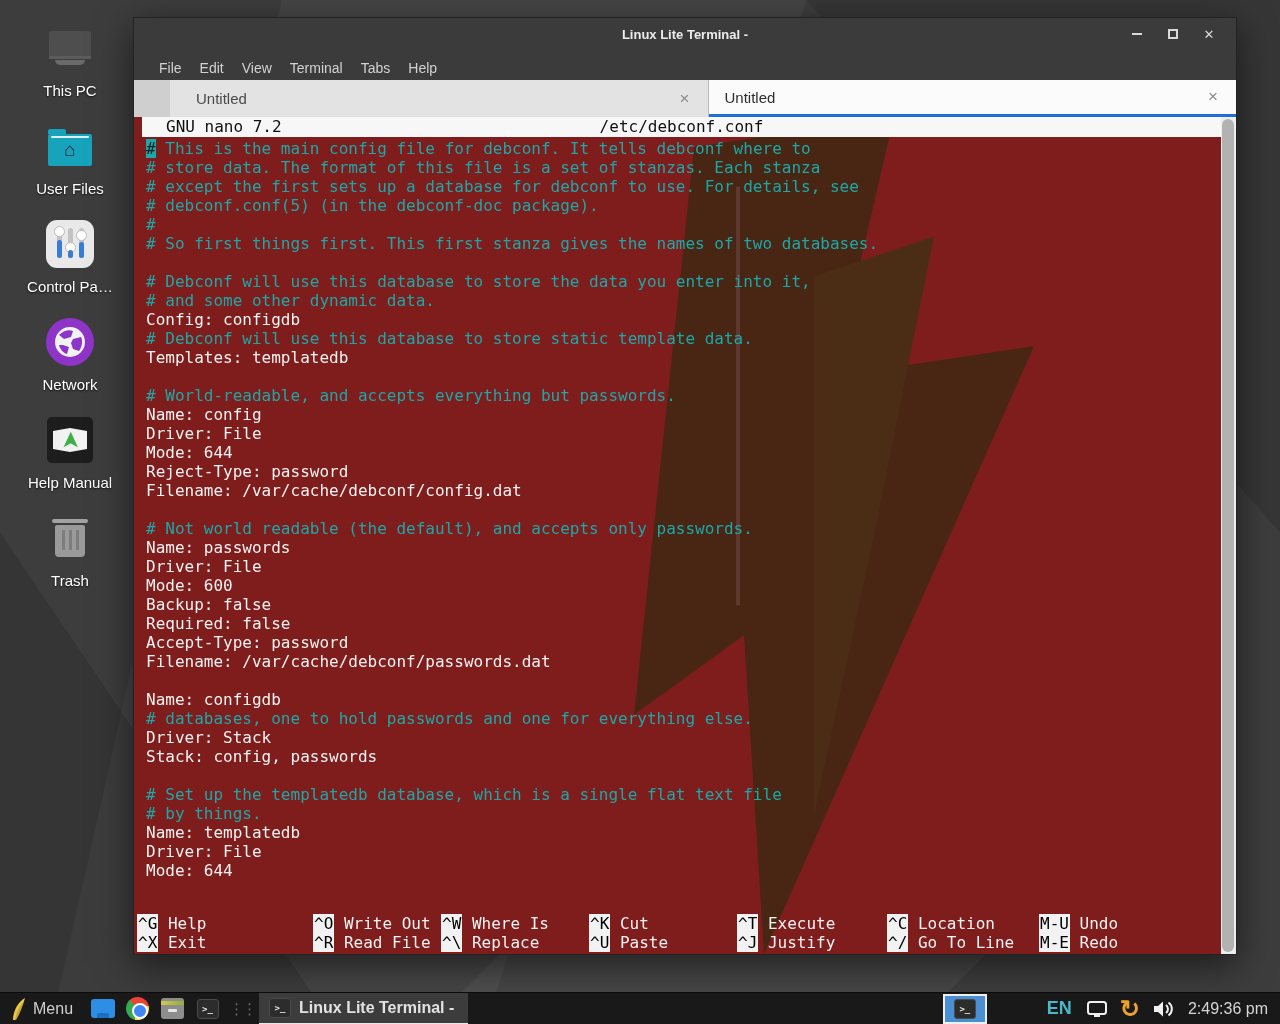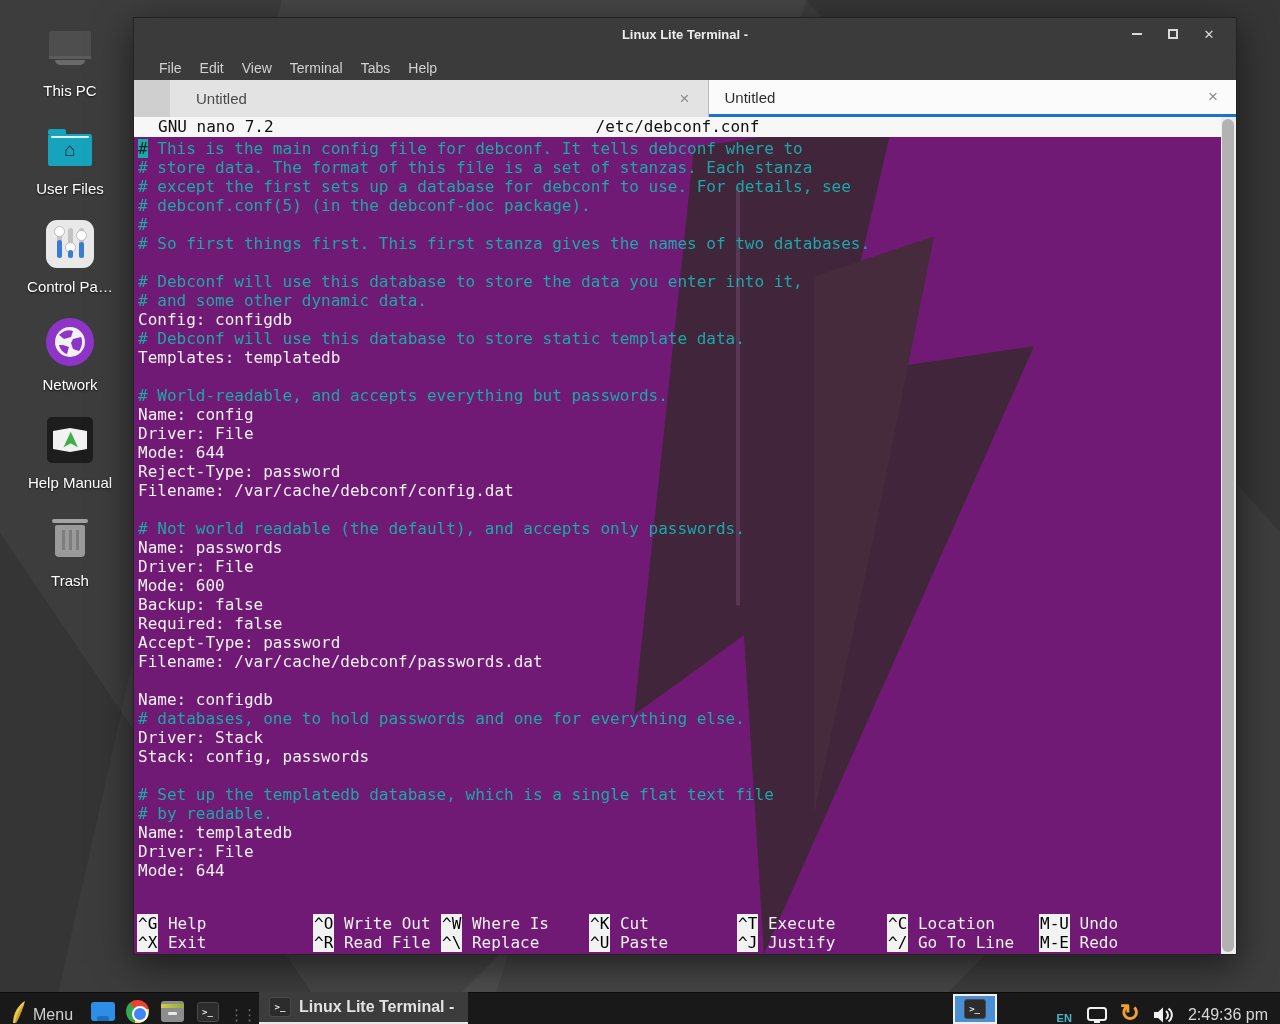--- a/index.html
+++ b/index.html
@@ -54,58 +54,58 @@
   .menubar { height:30px; background:#3b3b3b; display:flex; align-items:flex-end; padding-left:16px; flex:0 0 auto; }
   .menu-item { color:#d2d2d2; font-size:14px; padding:4px 9px; cursor:default; }
   .tabbar { height:37px; display:flex; flex:0 0 auto; background:#cfcfcf;padding-left:36px; }
   .tab { flex:1 1 0; display:flex; align-items:center; padding:0 14px 0 26px; font-size:15px; cursor:default; }
   .tab .tlabel { flex:1; }
   .tab .tclose { color:#8a8a8a; font-size:17px; padding:0 4px; cursor:default; }
   .tab-inactive { background:#e3e3e3; color:#4a4a4a; border-right:1px solid #b9b9b9; }
   .tab-active { background:#fbfbfb; color:#2d2d2d; border-bottom:3px solid #1e6fd9; padding-left:16px; }
 
   
-  .term { position:relative; flex:1 1 auto; background:#701a75; overflow:hidden;
-          font-family:"DejaVu Sans Mono",monospace; font-size:16px; line-height:19px; }
+  .term { position:relative; flex:1 1 auto; background:#7f1d1d; overflow:hidden;
+          font-family:"DejaVu Sans Mono",monospace; font-size:16px; line-height:19px;padding-left:8px; }
   .watermark { position:absolute; left:380px; top:0; width:560px; height:100%; opacity:.55; pointer-events:none; }
   .nano-head { position:relative; height:20px; background:#f7f7f7; color:#101010; display:flex; margin-right:15px; z-index:2; }
   .nano-app { padding-left:24px; }
   .nano-file { position:absolute; left:0; right:0; text-align:center; }
   .lines { position:relative; padding:2px 0 0 4px; z-index:1; }
   .tline { white-space:pre; color:#f2f2f2; height:19px; }
   .cmt { color:#1ca8a8; }
   .cursor { background:#1ca8a8; color:#042222; }
   .nano-foot { position:absolute; left:0; right:15px; bottom:2px; z-index:2; }
   .srow { display:grid; grid-template-columns:176px 128px 148px 148px 150px 152px auto; height:19px; padding-left:3px; }
   .sc { white-space:pre; }
   .sc .key { background:#f2f2f2; color:#000; padding:0 1px; }
   .sc .lbl { color:#f2f2f2; }
   .scrollbar { position:absolute; top:0; right:0; bottom:0; width:15px; background:#ededed; z-index:3; }
   .thumb { position:absolute; top:2px; bottom:2px; left:1px; right:2px; background:#b2b2b2; border-radius:6px; }
 
   
-  .taskbar { position:absolute; left:0; bottom:0; width:1280px; height:32px; background:#191919; display:flex; align-items:flex-end; border-top:1px solid #0b0b0b; }
+  .taskbar { position:absolute; left:0; bottom:0; width:1280px; height:32px; background:#191919; display:flex; align-items:center; border-top:1px solid #0b0b0b; }
   .feather { margin:0 6px 0 10px; }
   .menu-label { color:#cfcfcf; font-size:16px; margin-right:12px; }
   .launch { width:25px; height:25px; margin:0 5px; display:flex; align-items:center; justify-content:center; cursor:default; }
   .bluedisp { width:24px; height:19px; background:#2e8ee6; border-radius:3px; position:relative; }
   .bluedisp:after { content:""; position:absolute; bottom:0; left:6px; width:12px; height:5px; background:#1b6fc0; border-radius:2px 2px 0 0; }
   .chrome { width:23px; height:23px; border-radius:50%; background:conic-gradient(from -45deg,#ea4335 0 120deg,#fdd835 120deg 240deg,#34a853 240deg 360deg); position:relative; }
   .chrome:after { content:""; position:absolute; left:5.5px; top:5.5px; width:12px; height:12px; border-radius:50%; background:#4285f4; border:2.5px solid #fff; }
   .cabinet { width:23px; height:21px; background:#8d8d8d; border-radius:3px; position:relative; overflow:hidden; }
   .cabinet:before { content:""; position:absolute; top:3px; left:0; right:0; height:4px; background:linear-gradient(90deg,#d8c84a,#8fae3c); }
   .cabinet:after { content:""; position:absolute; top:11px; left:7px; width:9px; height:3px; background:#e6e6e6; border-radius:1px; }
   .termico { background:#2c2c2c; border:1px solid #4a4a4a; border-radius:3px; color:#e8e8e8; font-family:"DejaVu Sans Mono",monospace; font-weight:bold; display:flex; align-items:center; justify-content:center; }
   .termico.small { width:22px; height:20px; font-size:9px; }
   .sep { color:#6e6e6e; font-size:15px; margin:0 4px; letter-spacing:-2px; }
   .taskbtn { height:32px; background:#3c3c3c; border-bottom:2px solid #e8e8e8; display:flex; align-items:center; gap:8px; padding:0 14px 0 10px; cursor:default; }
   .taskbtn .tbl { color:#e2e2e2; font-size:16px; font-weight:bold; white-space:nowrap; }
   .spacer { flex:1; }
   .trayterm { width:44px; height:30px; background:#4a8fd4; border:2px solid #f0f0f0; display:flex; align-items:center; justify-content:center; margin-right:52px; cursor:default; }
-  .kbd { color:#49b8c8; font-size:11px; font-weight:bold; margin:0 8px; }
+  .kbd { color:#49b8c8; font-size:18px; font-weight:bold; margin:0 8px; }
   .trayic { margin:0 6px; display:flex; align-items:center; cursor:default; }
   .update { color:#f0a12c; font-size:24px; font-weight:bold; line-height:22px; }
   .clock { color:#d6d6d6; font-size:16px; margin:0 12px 0 8px; white-space:nowrap; }
 </style>
 </head>
 <body>
 
 <div class="wp wpA"></div>
 <div class="wp wpB"></div>
 <div class="wp wpC"></div>
@@ -257,21 +257,21 @@
         <div class="tline">Required: false</div>
         <div class="tline">Accept-Type: password</div>
         <div class="tline">Filename: /var/cache/debconf/passwords.dat</div>
         <div class="tline">&nbsp;</div>
         <div class="tline">Name: configdb</div>
         <div class="tline cmt"># databases, one to hold passwords and one for everything else.</div>
         <div class="tline">Driver: Stack</div>
         <div class="tline">Stack: config, passwords</div>
         <div class="tline">&nbsp;</div>
         <div class="tline cmt"># Set up the templatedb database, which is a single flat text file</div>
-        <div class="tline cmt"># by readable.</div>
+        <div class="tline cmt"># by things.</div>
         <div class="tline">Name: templatedb</div>
         <div class="tline">Driver: File</div>
         <div class="tline">Mode: 644</div>
       </div>
     <div class="nano-foot">
       <div class="srow">
           <div class="sc"><span class="key">^G</span><span class="lbl"> Help</span></div>
           <div class="sc"><span class="key">^O</span><span class="lbl"> Write Out</span></div>
           <div class="sc"><span class="key">^W</span><span class="lbl"> Where Is</span></div>
           <div class="sc"><span class="key">^K</span><span class="lbl"> Cut</span></div>

